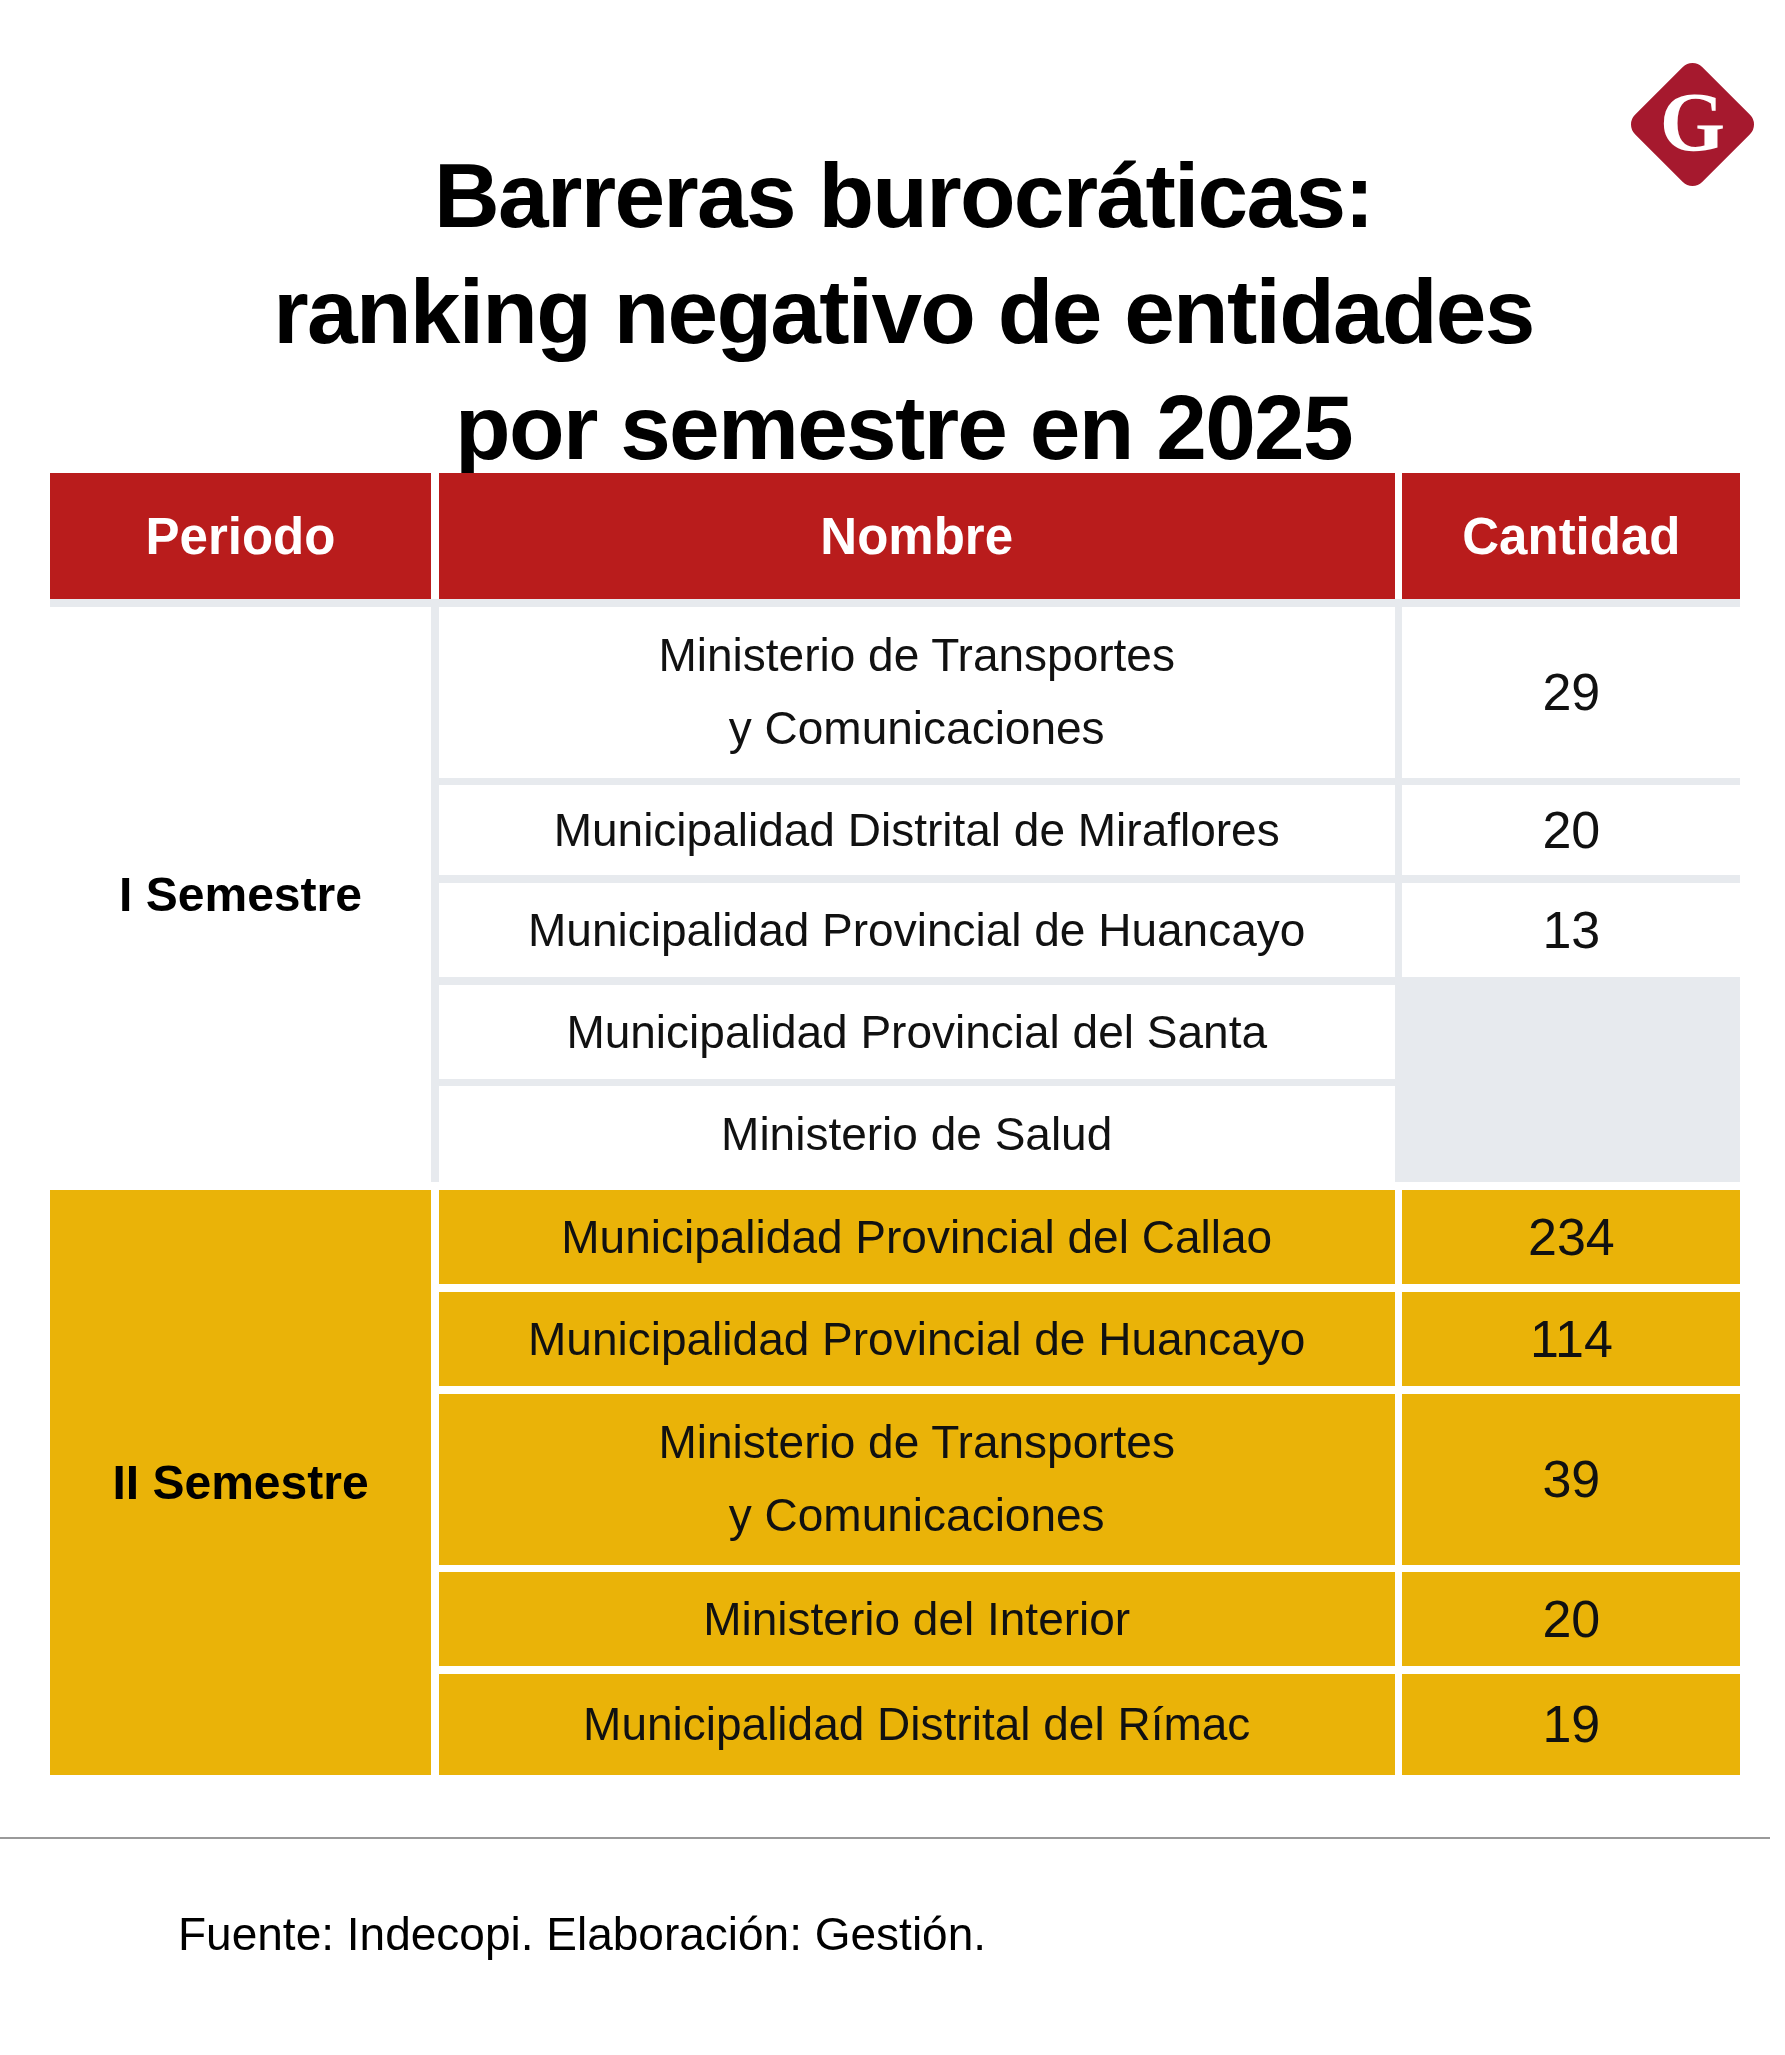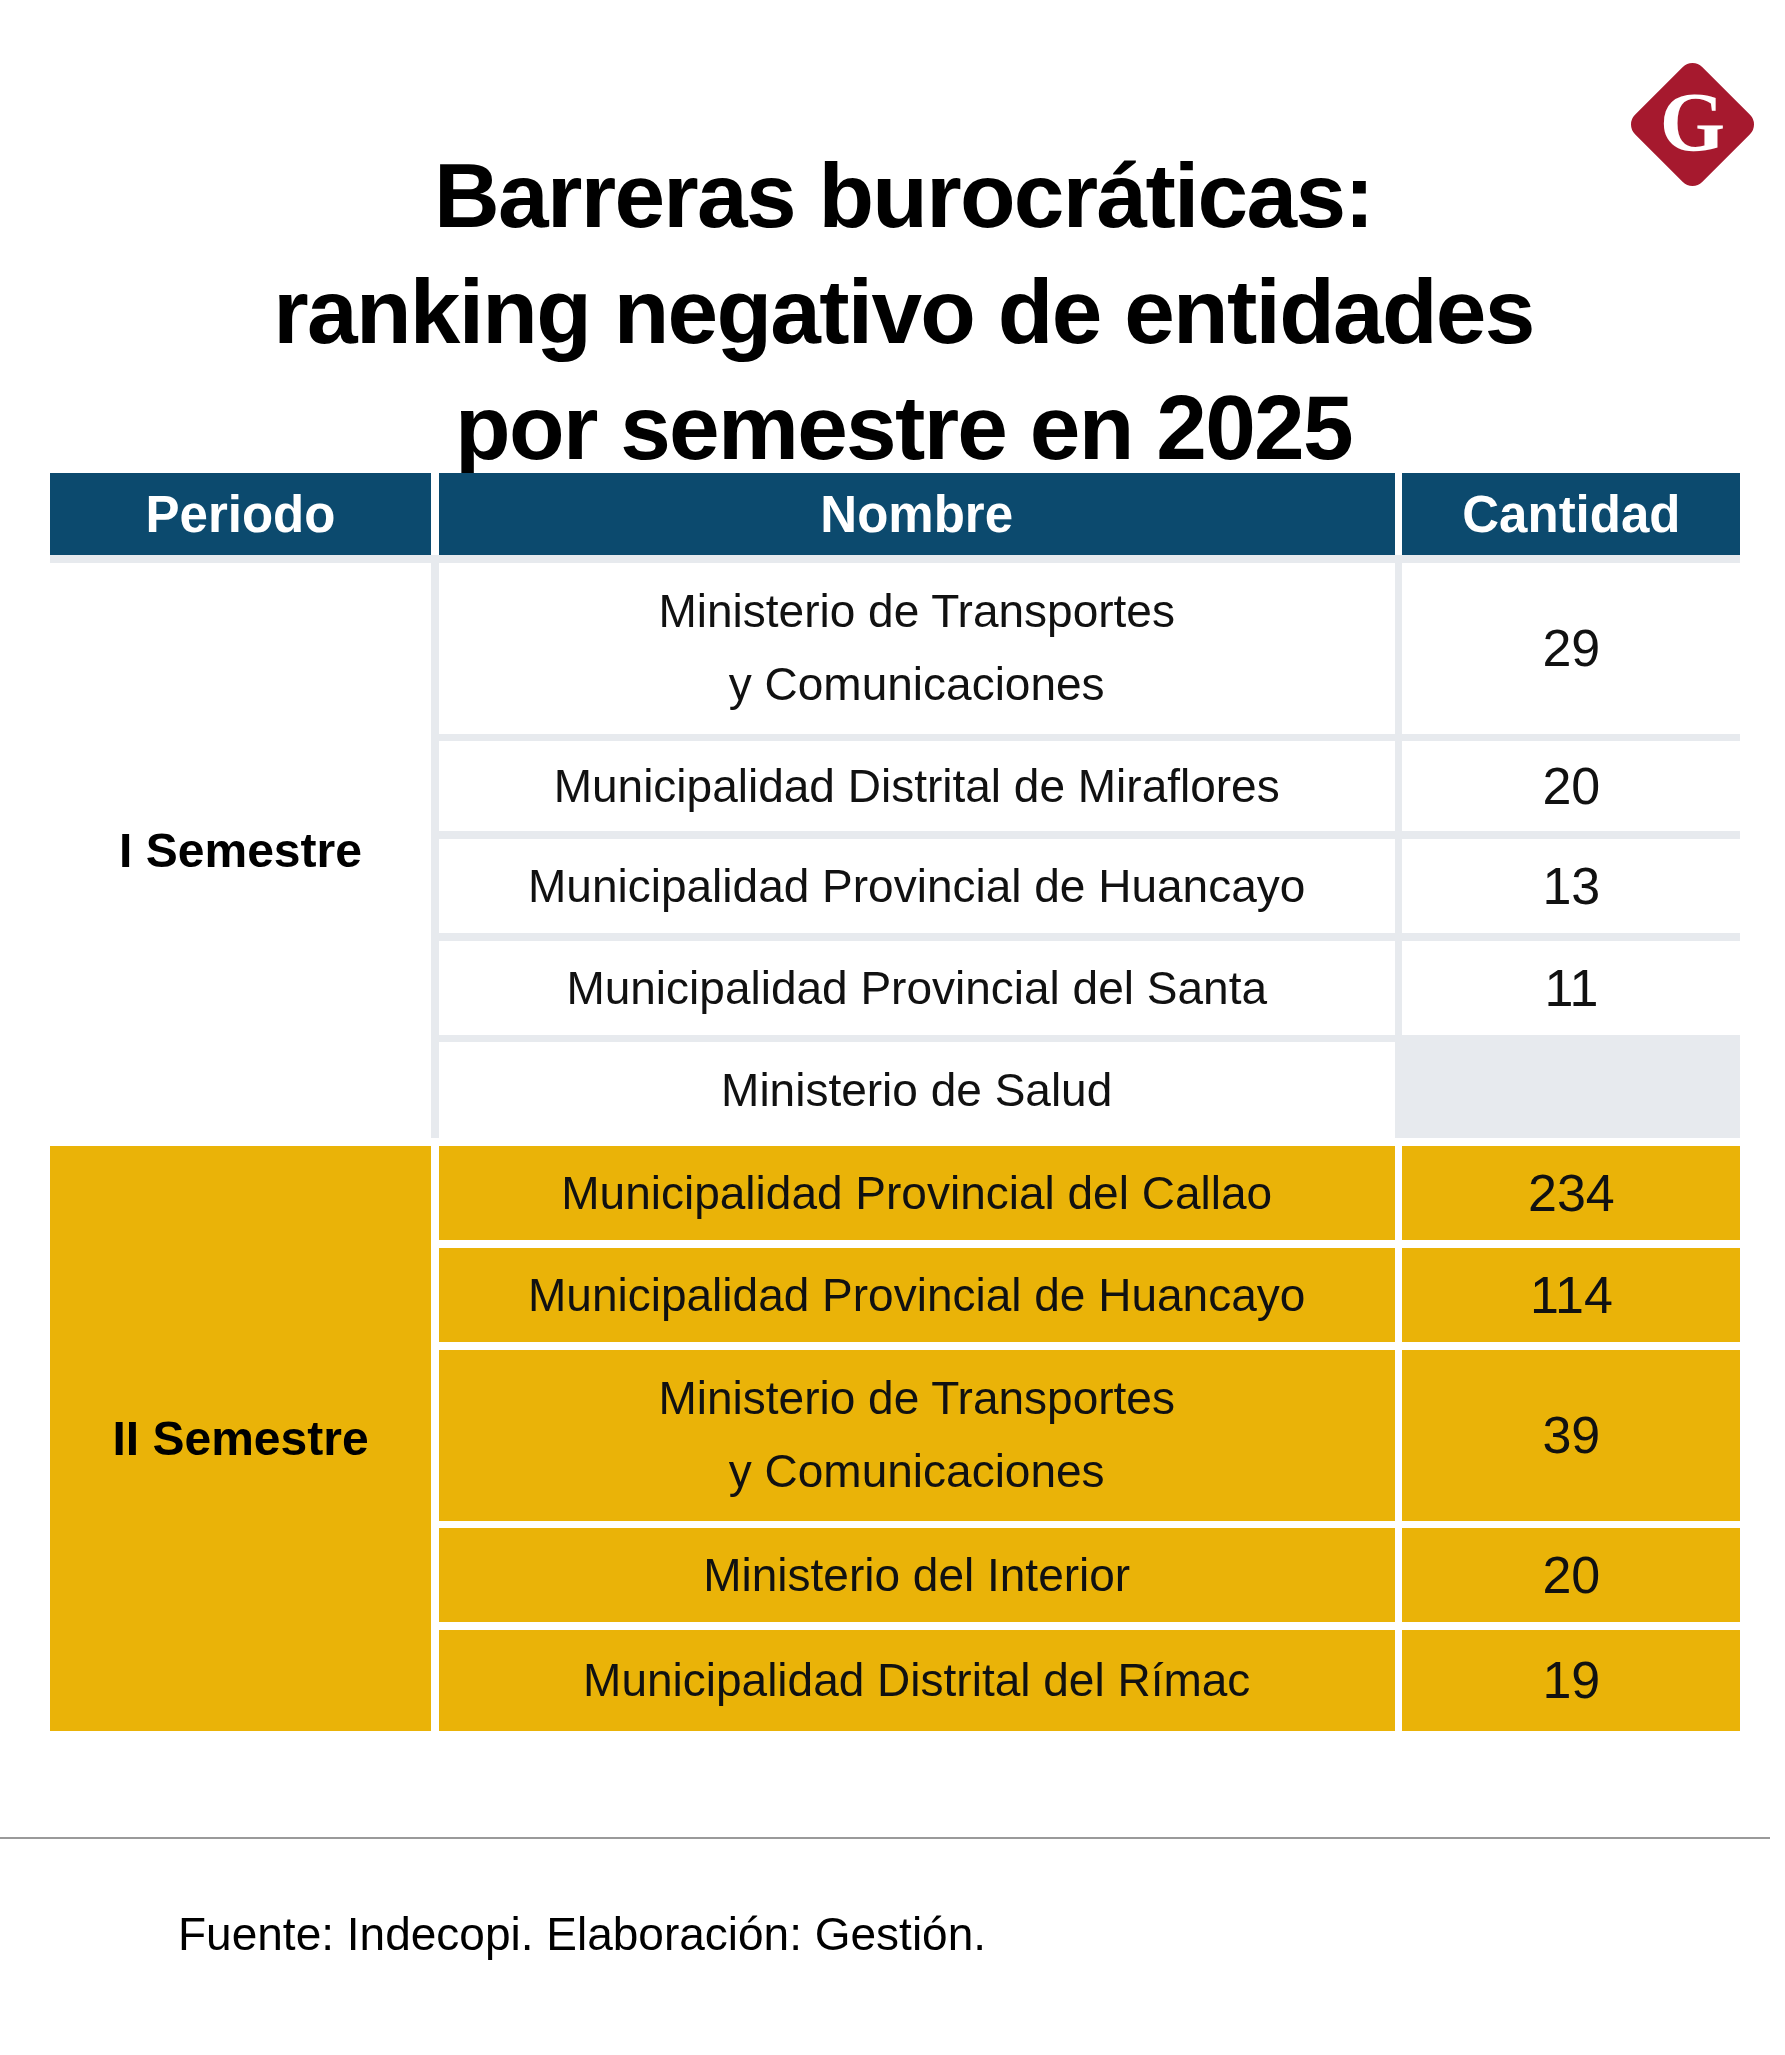--- a/index.html
+++ b/index.html
@@ -14,21 +14,21 @@
   
   .logo{position:absolute;top:77px;left:1645px;width:95px;height:95px;}
   .logo .diamond{position:absolute;inset:0;background:#A6192E;border-radius:13.7px;transform:rotate(45deg);}
   .logo .g{position:absolute;inset:0;display:flex;align-items:center;justify-content:center;
            font-family:"Liberation Serif",serif;font-weight:700;font-size:84px;color:#fff;
            padding-bottom:3.4px;}
 
   
   .table{position:absolute;left:50px;top:473px;width:1690px;}
   .thead{display:grid;grid-template-columns:381px 956px 338px;column-gap:7.7px;background:#ffffff;}
-  .th{height:82px;background:#0c4a6e;color:#ffffff;font-weight:700;font-size:51px;
+  .th{height:126px;background:#b91c1c;color:#ffffff;font-weight:700;font-size:51px;
       display:flex;align-items:center;justify-content:center;}
   .band{height:7.7px;background:#E7EAEE;}
 
   .sem{display:grid;grid-template-columns:381px 956px 338px;column-gap:7.7px;row-gap:7.7px;}
   .semA{background:#E7EAEE;}           
   .semA .cell{background:#ffffff;}
   .semB{background:#ffffff;margin-top:7.7px;}  
   .semB .cell{background:#eab308;}
   .semA{grid-template-rows:171px 90px 94px 94px 96px;}
   .semB{grid-template-rows:94px 94px 171px 94px 101px;}
@@ -81,21 +81,20 @@
       </div>
       <div class="cell qty r1">29</div>
 
       <div class="cell name r2">Municipalidad Distrital de Miraflores</div>
       <div class="cell qty r2">20</div>
 
       <div class="cell name r3">Municipalidad Provincial de Huancayo</div>
       <div class="cell qty r3">13</div>
 
       <div class="cell name r4">Municipalidad Provincial del Santa</div>
-      <div class="cell qty r4">11</div>
 
       <div class="cell name r5">Ministerio de Salud</div>
     </div>
 
     <div class="sem semB">
       <div class="cell period">II Semestre</div>
 
       <div class="cell name r1">Municipalidad Provincial del Callao</div>
       <div class="cell qty r1">234</div>
 

